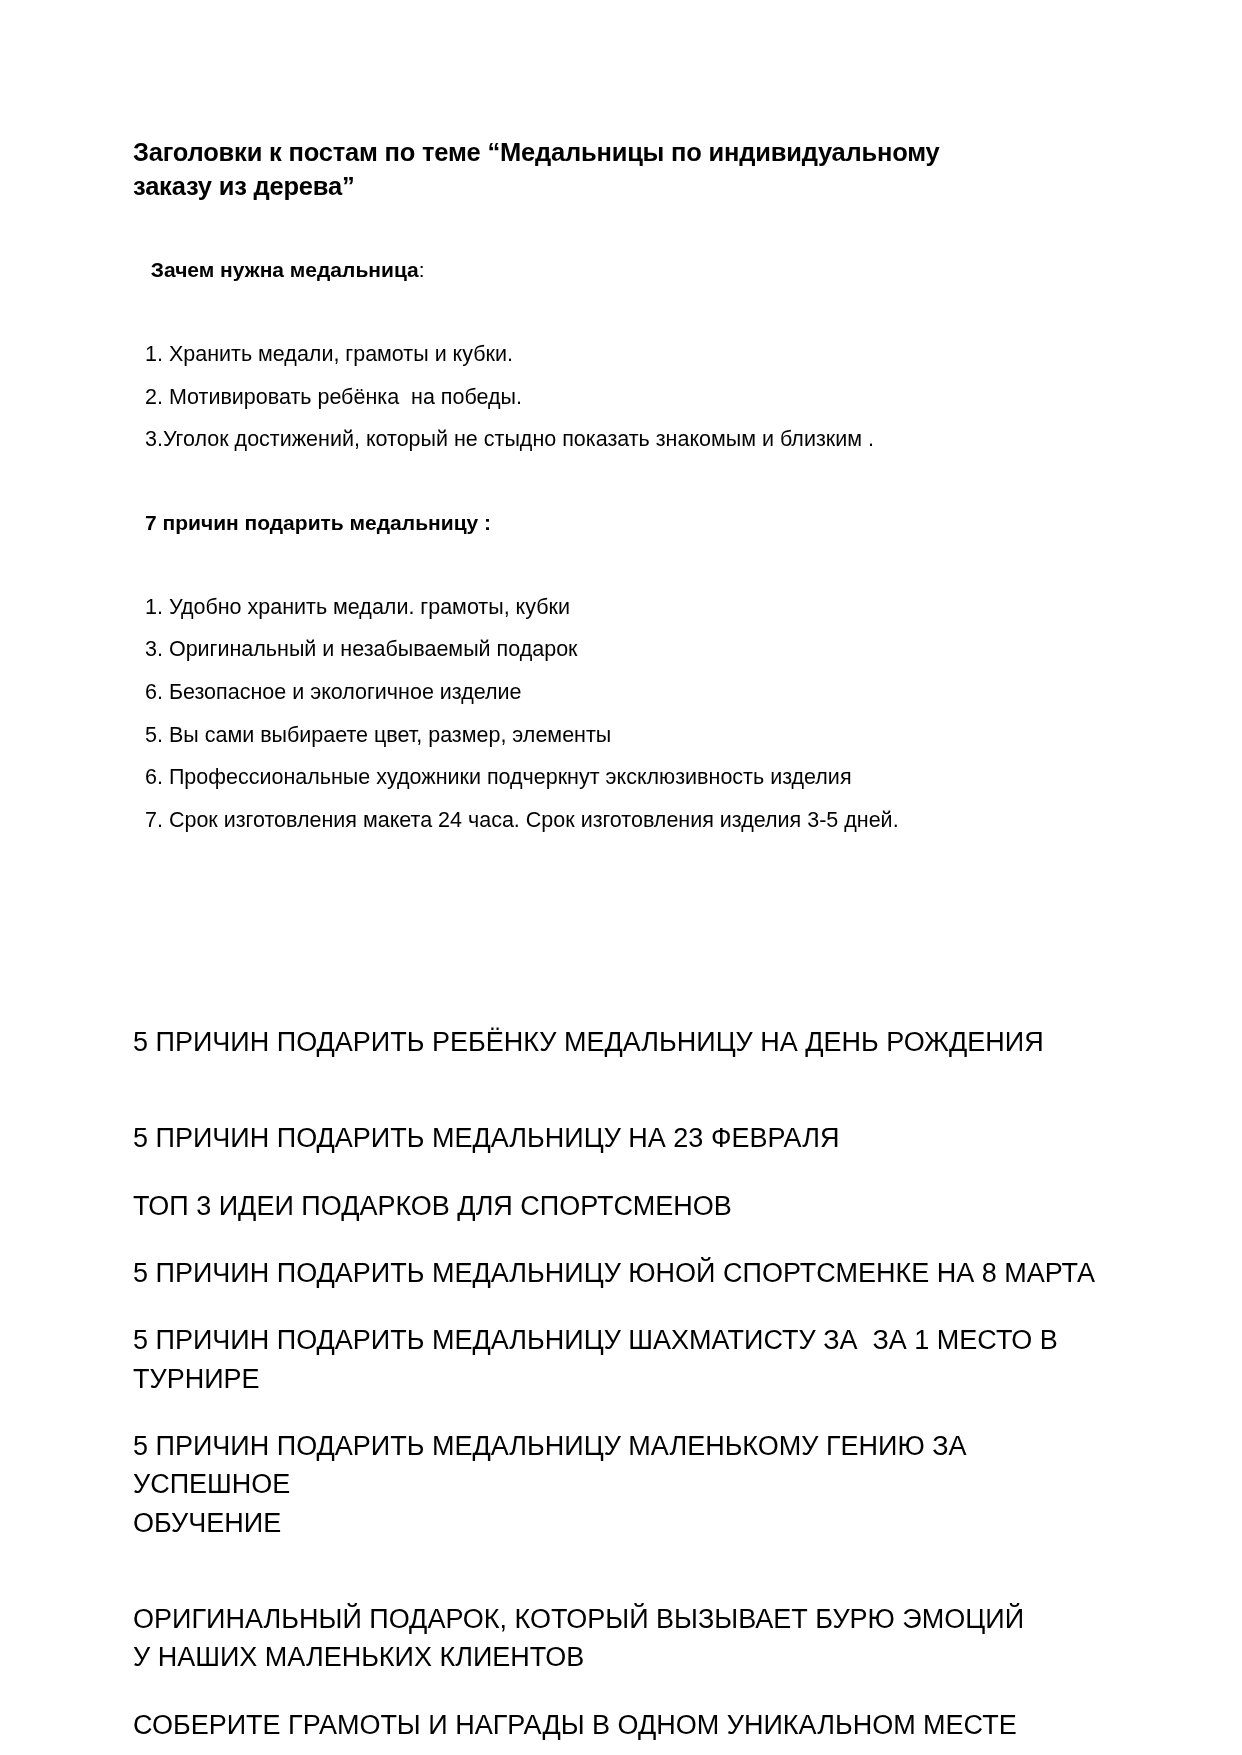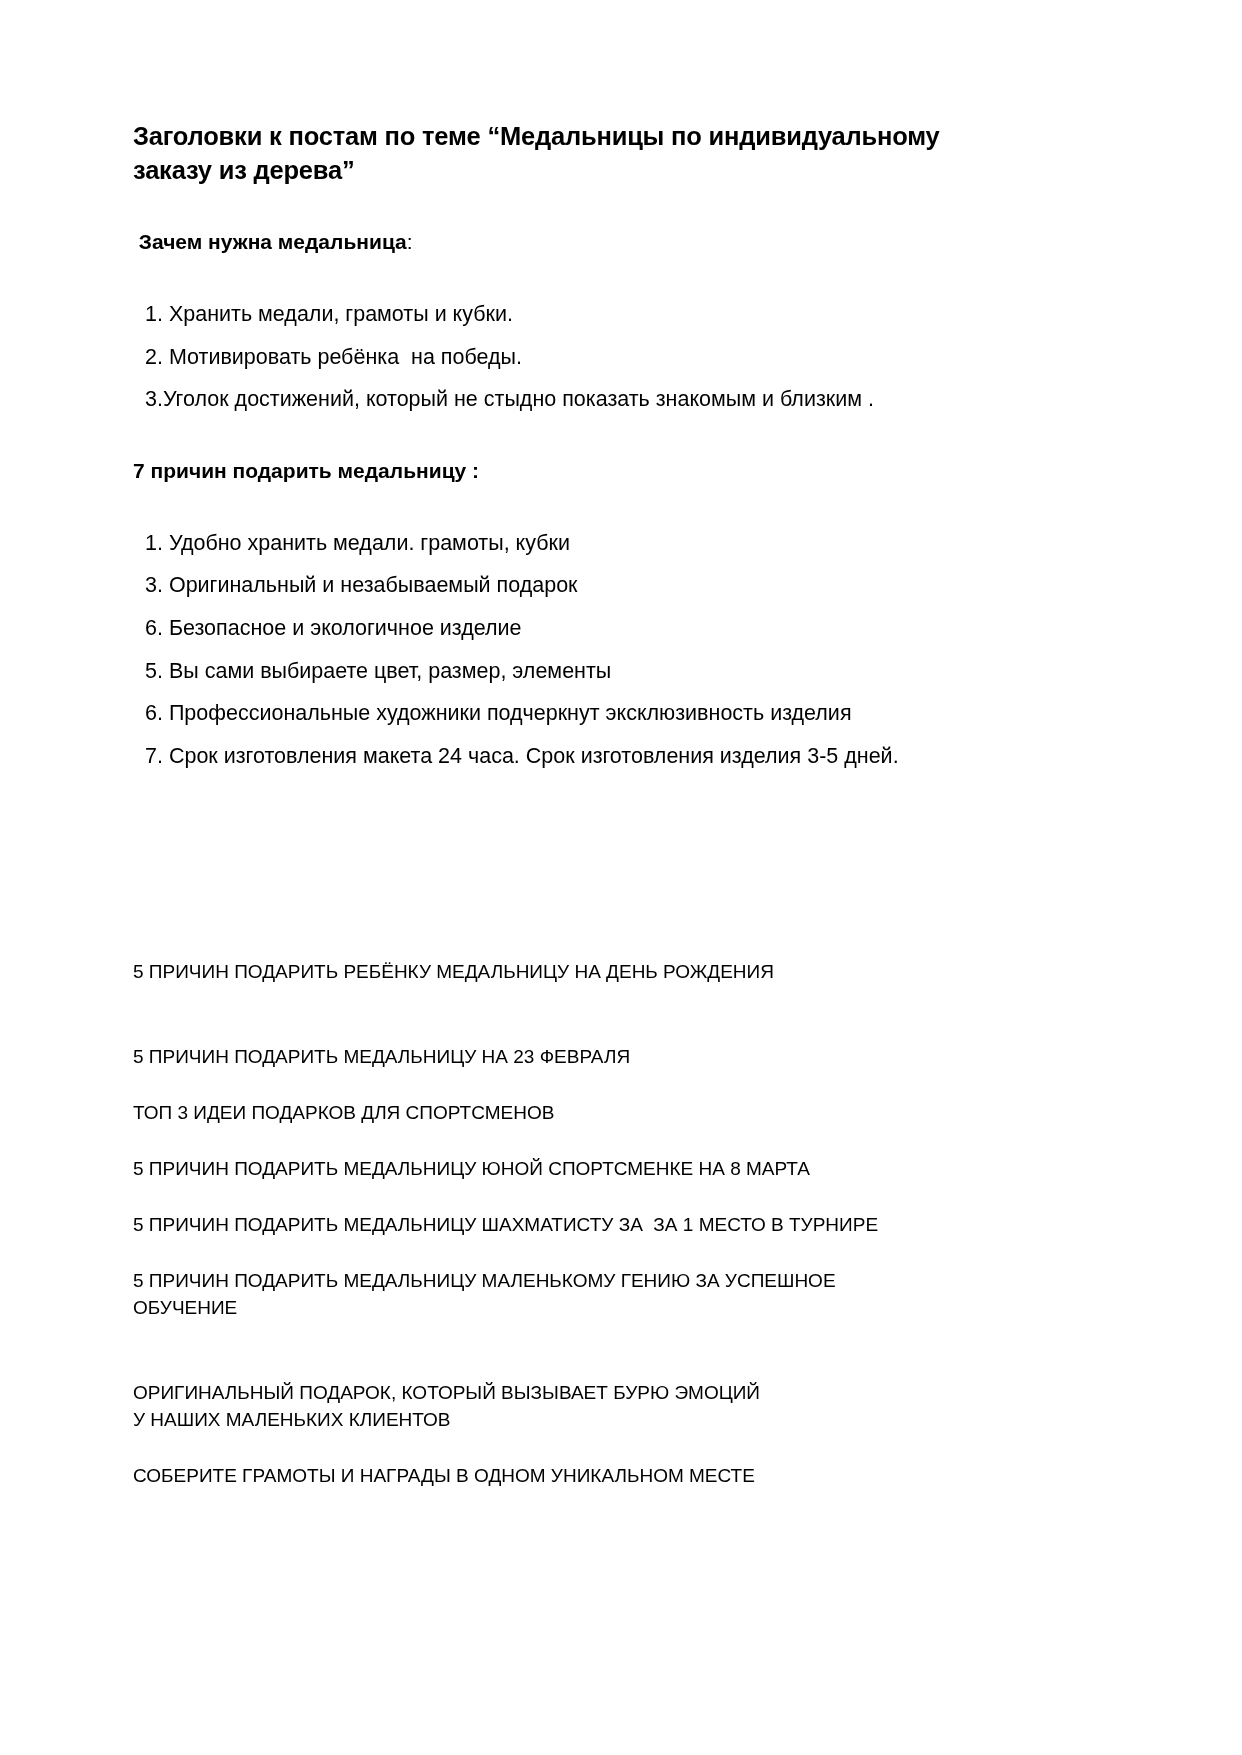--- a/index.html
+++ b/index.html
@@ -17,50 +17,50 @@
     width: 1242px;
     height: 1755px;
     background: #ffffff;
     margin: 0 auto;
     overflow: hidden;
     box-sizing: border-box;
   }
   .content {
     position: absolute;
     left: 133px;
-    top: 120px;
+    top: 136px;
     width: 985px;
   }
   .doc-title {
     font-size: 25.5px;
     font-weight: bold;
     line-height: 1.33;
     letter-spacing: -0.2px;
     margin: 0;
     white-space: pre-wrap;
   }
   .section-heading {
     font-size: 21px;
     font-weight: bold;
     line-height: 1.3;
-    margin: 0;
+    margin: 12px;
     white-space: pre-wrap;
   }
   .section-heading .plain {
     font-weight: normal;
   }
   .body-line {
     font-size: 21.5px;
     font-weight: normal;
     line-height: 1.42;
     margin: 12px;
     white-space: pre-wrap;
   }
   .headline {
-    font-size: 19px;
+    font-size: 27px;
     font-weight: normal;
     line-height: 1.42;
     margin: 0;
     white-space: pre-wrap;
   }
   .spacer-40 { height: 40px; }
   .spacer-32 { height: 32px; }
   .spacer-30 { height: 30px; }
   .gap-block { height: 176px; }
   .headline-gap { height: 29px; }

